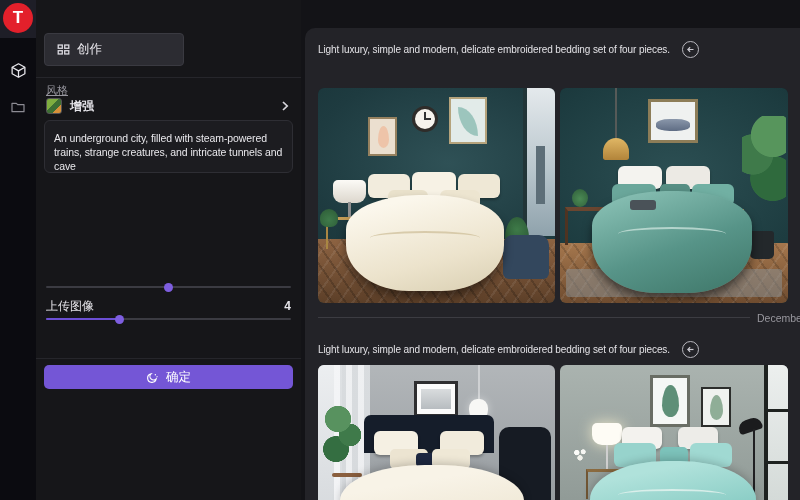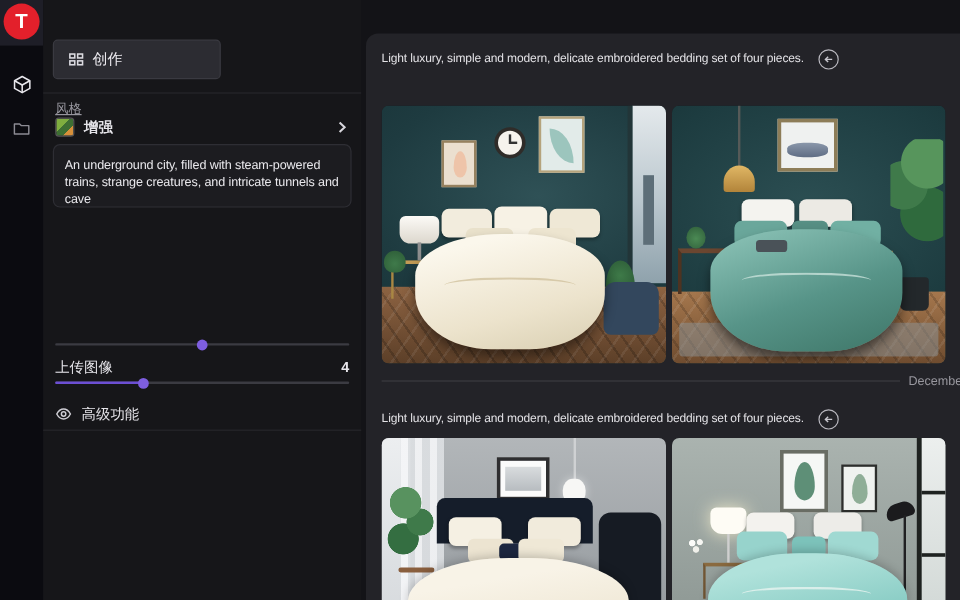--- a/index.html
+++ b/index.html
@@ -111,30 +111,31 @@
     <div class="abs" style="left:10px; top:298px; width:245px; height:16px; display:flex; align-items:center;">
       <span class="lbl">上传图像</span>
       <span class="lbl" style="margin-left:auto; font-weight:bold;">4</span>
     </div>
     <div class="abs" style="left:10px; top:318px; width:245px;">
       <div class="track"></div>
       <div class="abs" style="left:0; top:0; width:30%; height:2px; background:#6c4fd4; border-radius:2px;"></div>
       <div class="knob abs" style="left:calc(30% - 4.5px);"></div>
     </div>
 
-    <div class="abs" style="left:10px; top:336px; width:245px; height:18px; display:flex; align-items:center; gap:8px;">
-      <svg width="14" height="14" viewBox="0 0 16 16" fill="none" stroke="#cfced5" stroke-width="1.4">
-        <path d="M1.5 8C3.2 4.8 5.5 3.2 8 3.2S12.8 4.8 14.5 8C12.8 11.2 10.5 12.8 8 12.8S3.2 11.2 1.5 8Z"></path>
-          <circle cx="8" cy="8" r="2.1"></circle>
-      </svg>
-      <span class="lbl">高级功能</span>
-    </div>
 
     <div class="hline abs" style="top:358px;"></div>
 
+    <button id="confirm-btn" class="abs" style="background:#7456d6;">
+      <svg width="13" height="13" viewBox="0 0 16 16" fill="none">
+        <path d="M12.5 9.8A5.3 5.3 0 1 1 6.2 3.5 4.2 4.2 0 0 0 12.5 9.8Z" stroke="#fff" stroke-width="1.4"></path>
+        <circle cx="11.5" cy="4.5" r="0.9" fill="#fff"></circle>
+          <circle cx="13.6" cy="7" r="0.7" fill="#fff"></circle>
+      </svg>
+      <span>确定</span>
+    </button>
   </div>
 
   <div id="feed" class="abs">
 
     <div class="abs" style="left:13px; top:10px; width:470px; height:22px; display:flex; align-items:center; gap:12px;">
       <span class="feed-prompt">Light luxury, simple and modern, delicate embroidered bedding set of four pieces.</span>
       <span class="reuse">
         <svg width="9" height="9" viewBox="0 0 12 12" fill="none" stroke="#c9c8cf" stroke-width="1.6">
             <path d="M10 6 2.5 6"></path>
             <path d="M5.5 3 2.5 6 5.5 9"></path>

